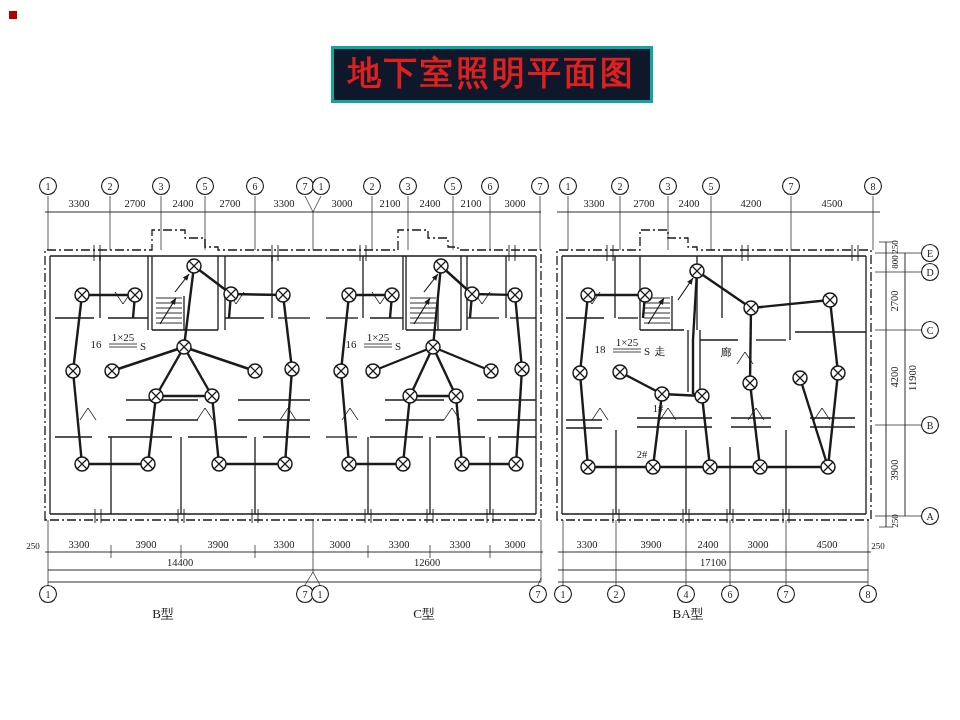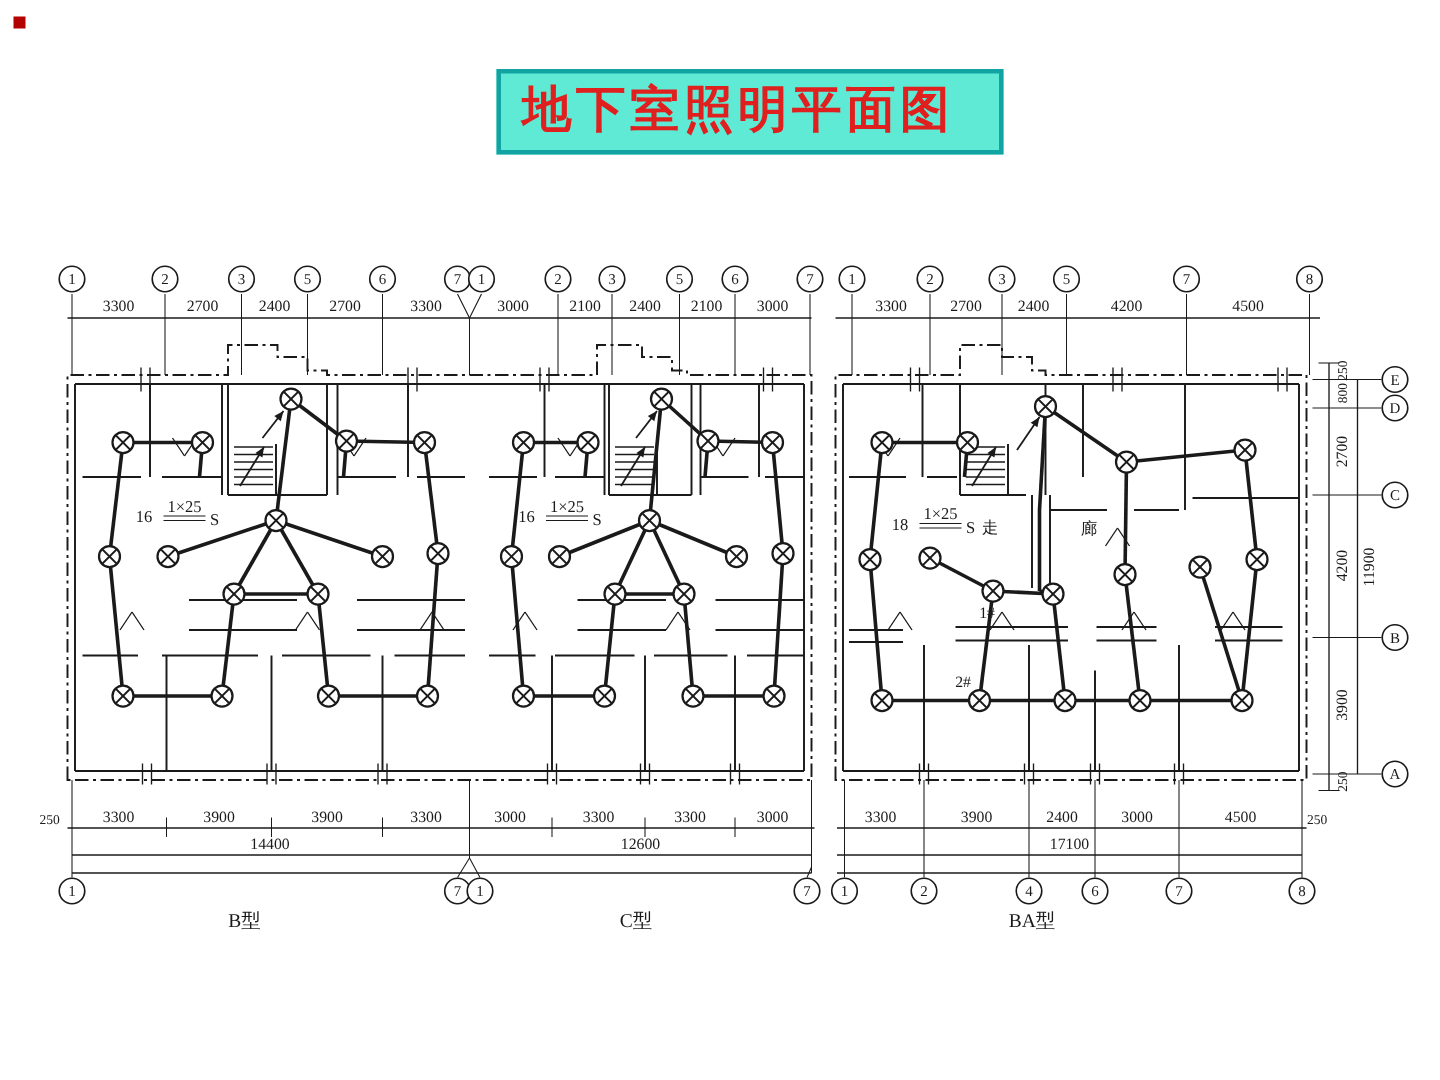--- a/index.html
+++ b/index.html
@@ -1,20 +1,20 @@
 <!DOCTYPE html>
 <html><head>
 <meta charset="utf-8">
 <style>
   html,body{margin:0;padding:0;background:#ffffff;}
   .slide{position:relative;width:960px;height:720px;background:#ffffff;overflow:hidden;
          font-family:"Liberation Serif", serif;}
   .corner-mark{position:absolute;left:9px;top:11px;width:8px;height:8px;}
-  .title-box{position:absolute;left:331px;top:46px;padding:2px 30px 4px 14px;
-             border:3px solid #12a3a3;background:#5eead4;
+  .title-box{position:absolute;left:331px;top:46px;padding:2px 14px 4px 14px;
+             border:3px solid #12a3a3;background:#0f172a;
              font-family:"Liberation Serif", serif;font-weight:bold;font-size:33px;
              letter-spacing:3px;white-space:nowrap;}
   .svg-wrap{position:absolute;left:0;top:0;width:960px;height:720px;}
   svg text{font-family:"Liberation Serif", serif;fill:#1a1a1a;}
 </style>
 </head>
 <body>
 
 <div class="slide">
   <div class="corner-mark" style="background: rgb(179, 0, 0);"></div>

